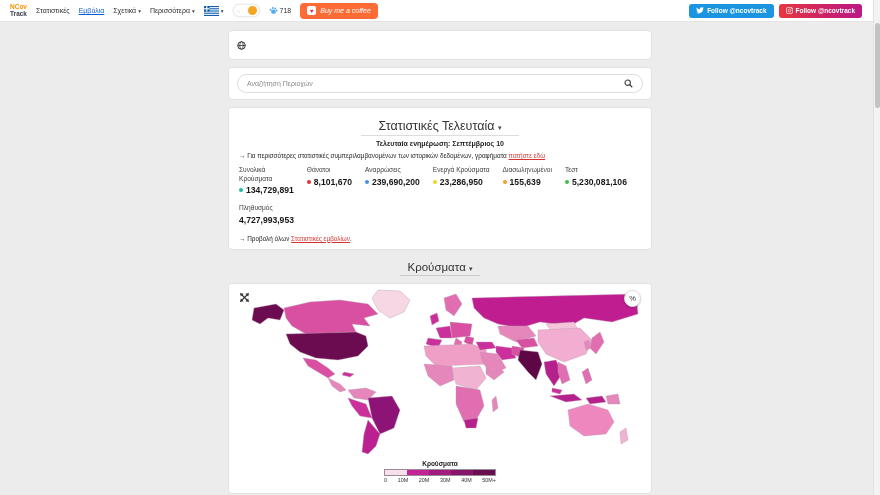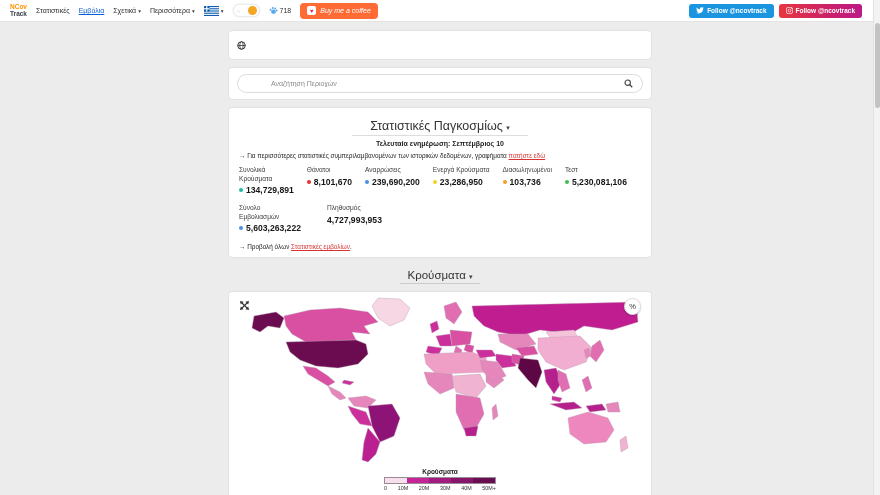--- a/index.html
+++ b/index.html
@@ -35,21 +35,21 @@
   
   .scrollbar { position:absolute; right:0; top:0; width:7px; height:495px; background:#f3f3f3; border-left:1px solid #e2e2e2; z-index:9;}
   .scroll-thumb { position:absolute; top:23px; left:1px; width:5px; height:85px; background:#c3c3c3; border-radius:3px;}
 
   
   .content { width:424px; margin:8px auto 0; }
   .card { background:#fff; border:1px solid #e2e2e2; border-radius:4px; margin-bottom:7px; }
   .card-globe { padding:5px 8px; }
   .card-search { padding:6px 8px; }
   .search-pill { height:19px; border:1px solid #dcdcdc; border-radius:10px; display:flex; align-items:center; padding:0 9px; gap:6px;}
-  .search-pill input { flex:1; border:none; outline:none; font-size:7px; color:#333; background:transparent; font-family:"Liberation Sans",sans-serif;margin-left:24px;}
+  .search-pill input { flex:1; border:none; outline:none; font-size:7px; color:#333; background:transparent; font-family:"Liberation Sans",sans-serif;}
   .search-pill input::placeholder { color:#8a8a8a; }
 
   
   .card-stats { padding:8px 10px 7px; }
   .stats-title-row { text-align:center; }
   .stats-title { display:inline-block; font-size:12.5px; color:#333; border-bottom:1px solid #ddd; padding:0 18px 2px; }
   .stats-title .caret { font-size:7px; }
   .stats-sub { text-align:center; font-size:7px; color:#1e1e1e; font-weight:bold; margin-top:4px; }
   .stats-note { font-size:6.4px; color:#1e1e1e; margin-top:5px; }
   .arrow-glyph { font-size:6.4px; color:#222; font-weight:bold; }
@@ -171,21 +171,21 @@
       <svg width="9" height="9" viewBox="0 0 10 10">
         <circle cx="4.1" cy="4.1" r="3" fill="none" stroke="#444" stroke-width="1.2"></circle>
         <line x1="6.4" y1="6.4" x2="9.2" y2="9.2" stroke="#444" stroke-width="1.4"></line>
       </svg>
     </div>
   </div>
 
   <div class="card card-stats">
     <div class="stats-title-row">
       <span class="stats-title">
-        <span>Στατιστικές Παγκοσμίως</span>
+        <span>Στατιστικές Τελευταία</span>
         <span class="caret">▾</span>
       </span>
     </div>
     <div class="stats-sub">Τελευταία ενημέρωση: Σεπτέμβριος 10</div>
     <div class="stats-note">
       <span class="arrow-glyph">→</span>
       <span>Για περισσότερες στατιστικές συμπεριλαμβανομένων των ιστορικών δεδομένων, γραφήματα</span>
       <a class="red-link">πατήστε εδώ</a>
     </div>
 
@@ -215,40 +215,33 @@
         <div class="stat-label">Ενεργά Κρούσματα</div>
         <div class="stat-value">
             <span class="dot" style="background: rgb(247, 208, 42);"></span>
             <span>23,286,950</span>
           </div>
       </div>
       <div>
         <div class="stat-label">Διασωληνωμένοι</div>
         <div class="stat-value">
             <span class="dot" style="background: rgb(245, 158, 42);"></span>
-            <span>103,736</span>
+            <span>155,639</span>
           </div>
       </div>
       <div>
         <div class="stat-label">Τεστ</div>
         <div class="stat-value">
             <span class="dot" style="background: rgb(61, 189, 78);"></span>
             <span>5,230,081,106</span>
           </div>
       </div>
     </div>
 
     <div class="stats-grid row2">
-      <div>
-        <div class="stat-label narrow">Σύνολο Εμβολιασμών</div>
-        <div class="stat-value">
-            <span class="dot" style="background: rgb(74, 144, 226);"></span>
-            <span>5,603,263,222</span>
-          </div>
-      </div>
       <div>
         <div class="stat-label">Πληθυσμός</div>
         <div class="stat-value">
             <span>4,727,993,953</span>
           </div>
       </div>
     </div>
 
     <div class="view-all">
       <span class="arrow-glyph">→</span>

